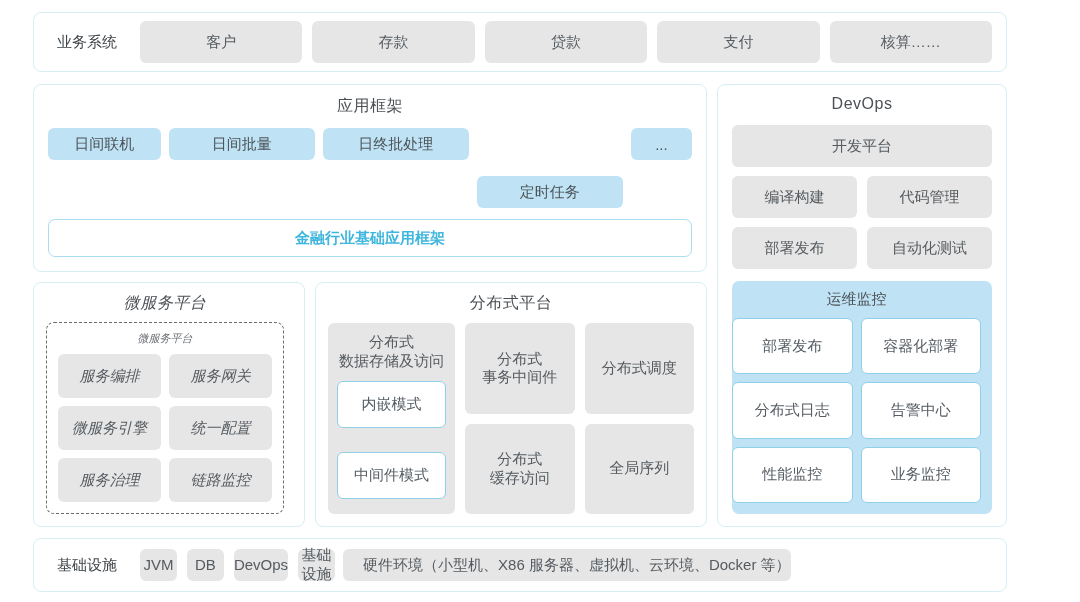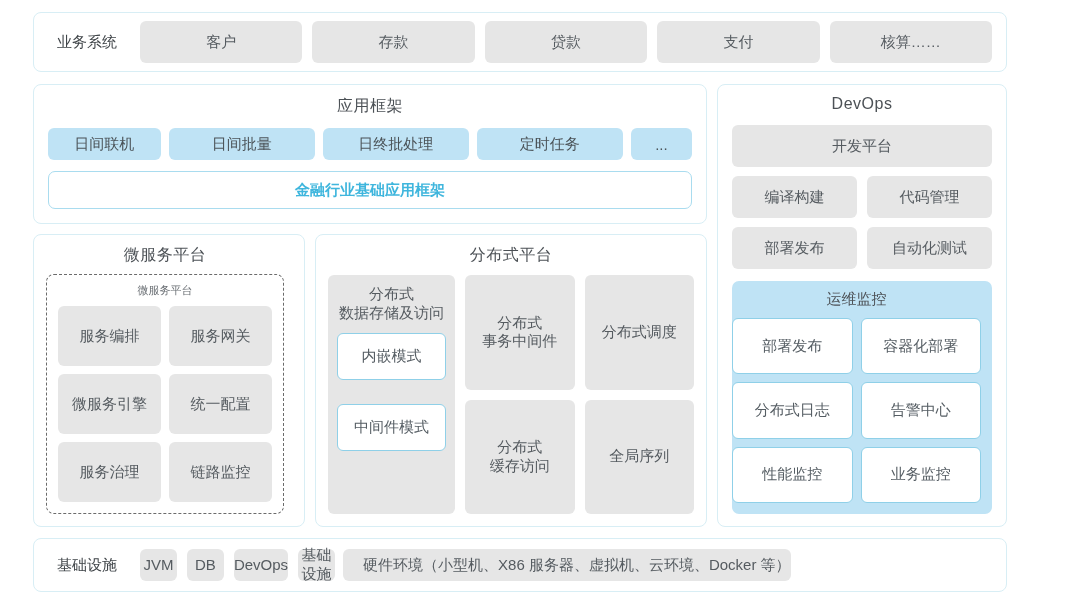--- a/index.html
+++ b/index.html
@@ -125,21 +125,21 @@
   .app-frame .panel-title { margin-bottom: 11px; }
   .app-frame .fw-row {
     display: flex;
     gap: 8px;
     margin-bottom: 11px;
   }
   .app-frame .fw-row .tile-blue { height: 32px; }
   .fw-1 { flex: 1.18; }
   .fw-2 { flex: 1.53; }
   .fw-3 { flex: 1.53; }
-  .fw-4 { flex: 1.53; }
+  .fw-4 { flex: 1.53; margin-top: 48px; }
   .fw-5 { flex: .64; }
   .fin-bar {
     height: 38px;
     border: 1px solid #a9dcef;
     border-radius: 7px;
     background: #ffffff;
     display: flex;
     align-items: center;
     justify-content: center;
     font-size: 15px;
@@ -152,20 +152,21 @@
     display: flex;
     gap: 10px;
     flex: 1 1 auto;
     min-height: 0;
   }
   .micro {
     flex: 0 0 272px;
     padding: 10px 20px 12px 12px;
     display: flex;
     flex-direction: column;
+    font-style: italic;
   }
   .micro .panel-title { margin-bottom: 8px; }
   .micro .dashed {
     flex: 1;
     border: 1px dashed #6b6b6b;
     border-radius: 8px;
     padding: 8px 11px 11px 11px;
     display: flex;
     flex-direction: column;
   }

